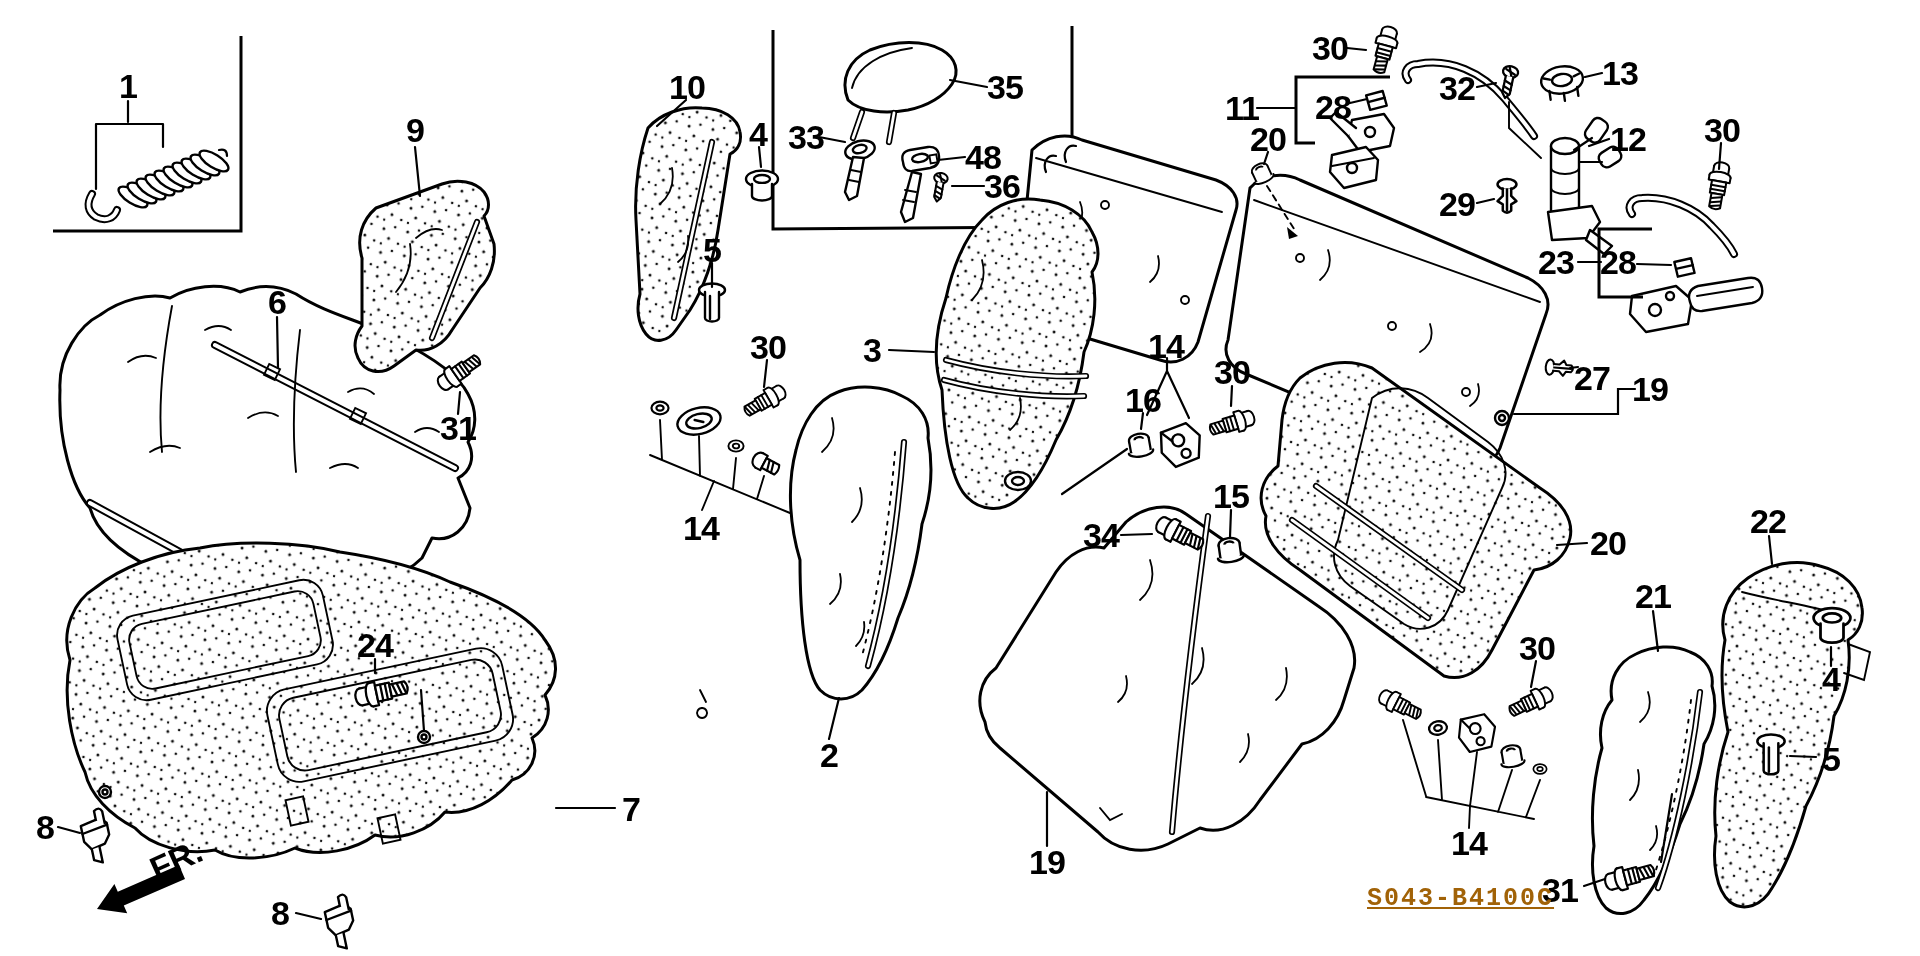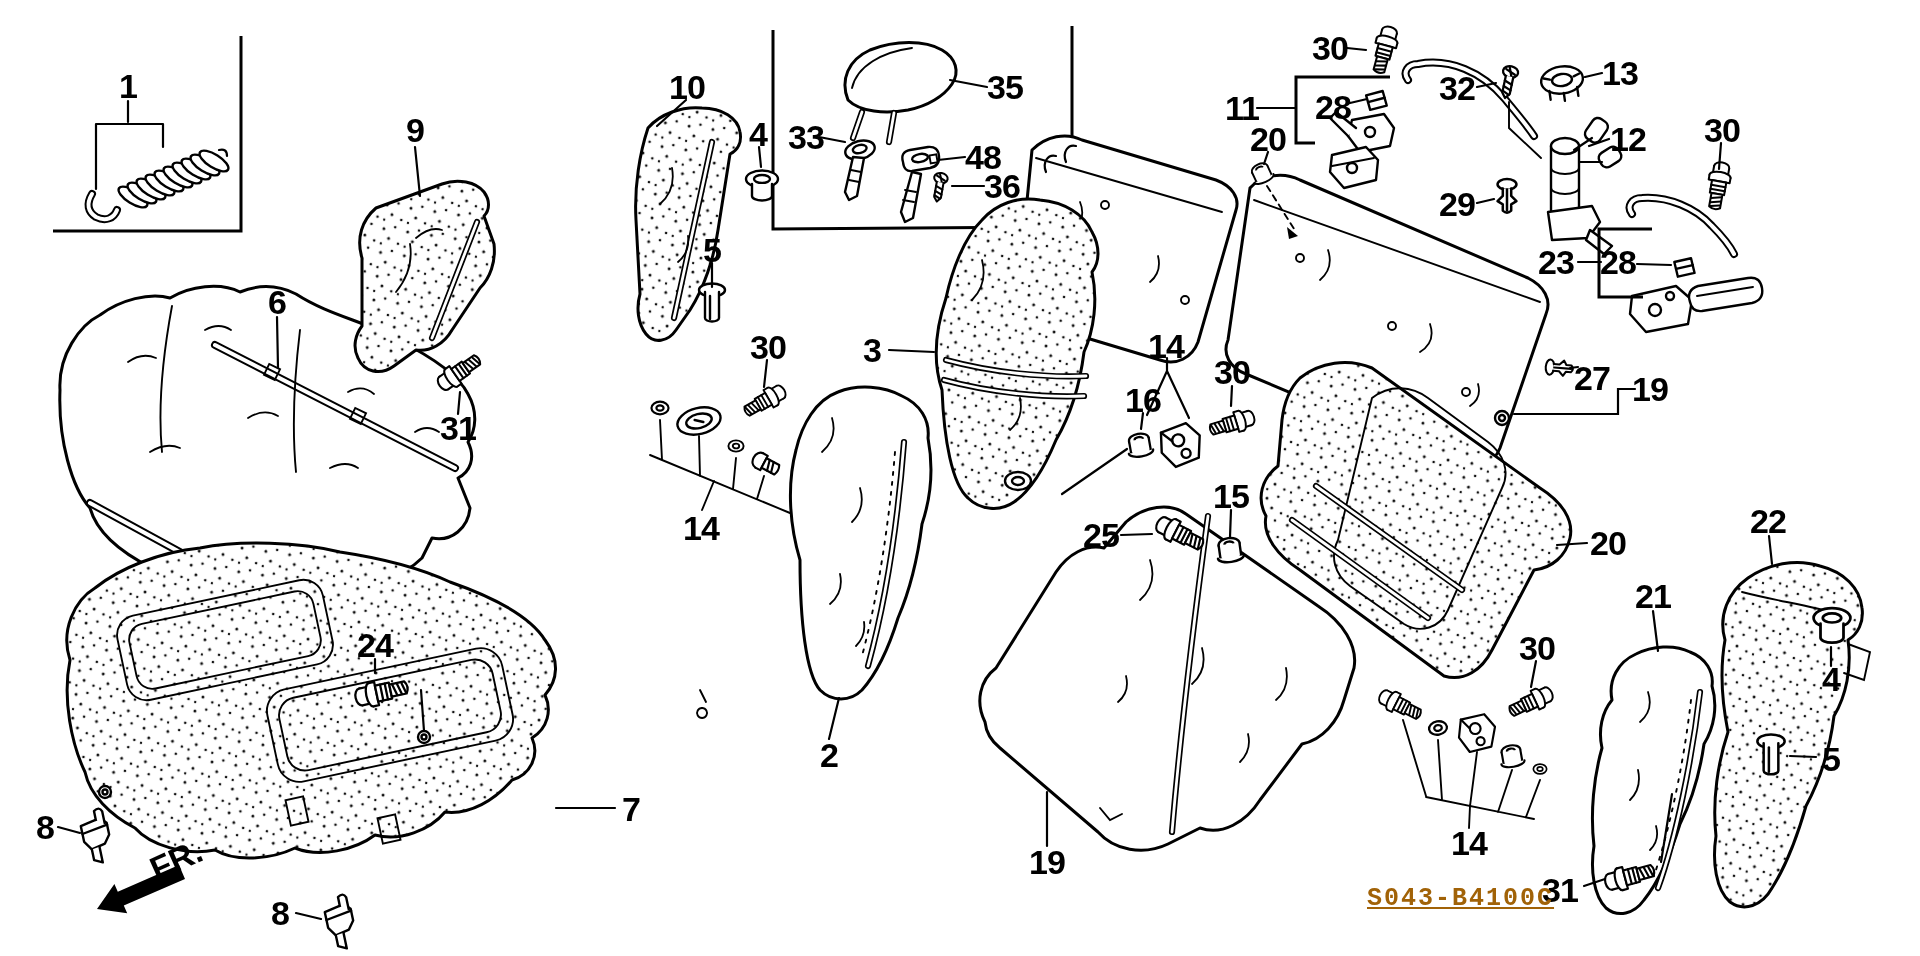--- a/index.html
+++ b/index.html
@@ -406,21 +406,21 @@
 <div class="co" style="left:1618px;top:262px">28</div>
 <div class="co" style="left:1592px;top:378px">27</div>
 <div class="co" style="left:1650px;top:389px">19</div>
 <div class="co" style="left:458px;top:428px">31</div>
 <div class="co" style="left:768px;top:347px">30</div>
 <div class="co" style="left:872px;top:350px">3</div>
 <div class="co" style="left:701px;top:528px">14</div>
 <div class="co" style="left:1166px;top:346px">14</div>
 <div class="co" style="left:1143px;top:400px">16</div>
 <div class="co" style="left:1232px;top:372px">30</div>
-<div class="co" style="left:1101px;top:535px">25</div>
+<div class="co" style="left:1101px;top:535px">34</div>
 <div class="co" style="left:1231px;top:496px">15</div>
 <div class="co" style="left:1608px;top:543px">20</div>
 <div class="co" style="left:1768px;top:521px">22</div>
 <div class="co" style="left:1653px;top:596px">21</div>
 <div class="co" style="left:1537px;top:648px">30</div>
 <div class="co" style="left:1831px;top:679px">4</div>
 <div class="co" style="left:1831px;top:759px">5</div>
 <div class="co" style="left:829px;top:755px">2</div>
 <div class="co" style="left:1047px;top:862px">19</div>
 <div class="co" style="left:375px;top:645px">24</div>

